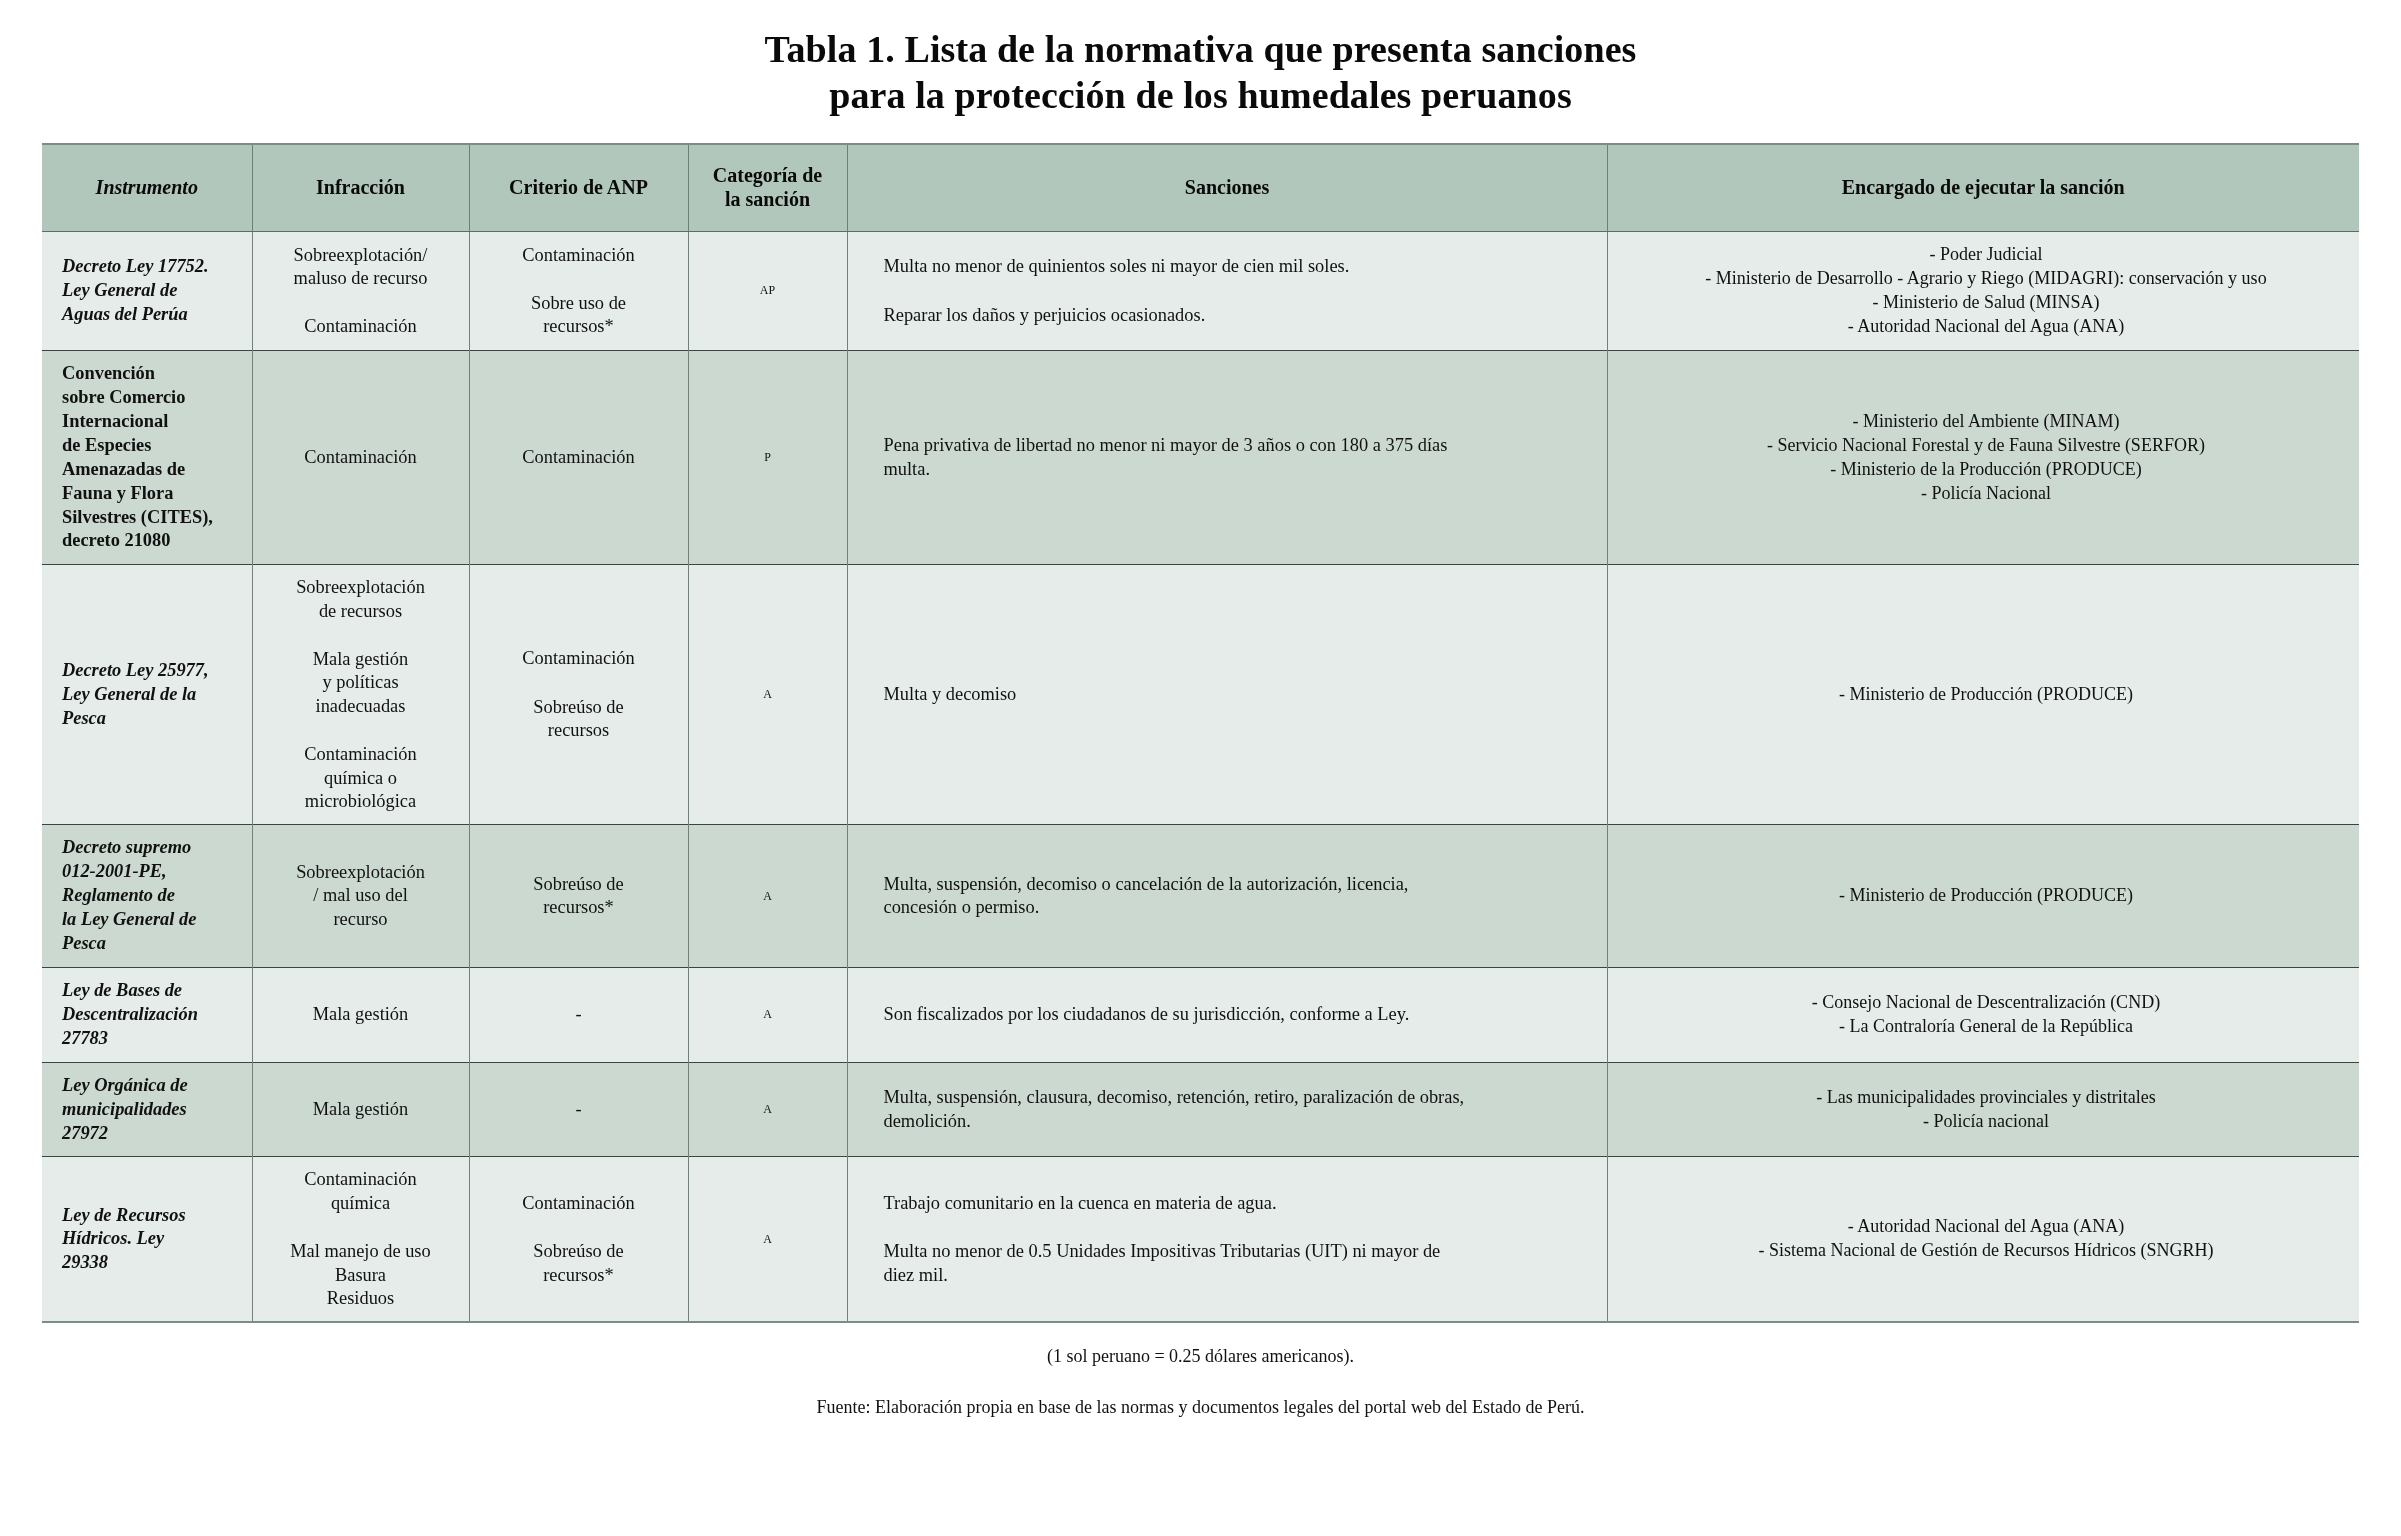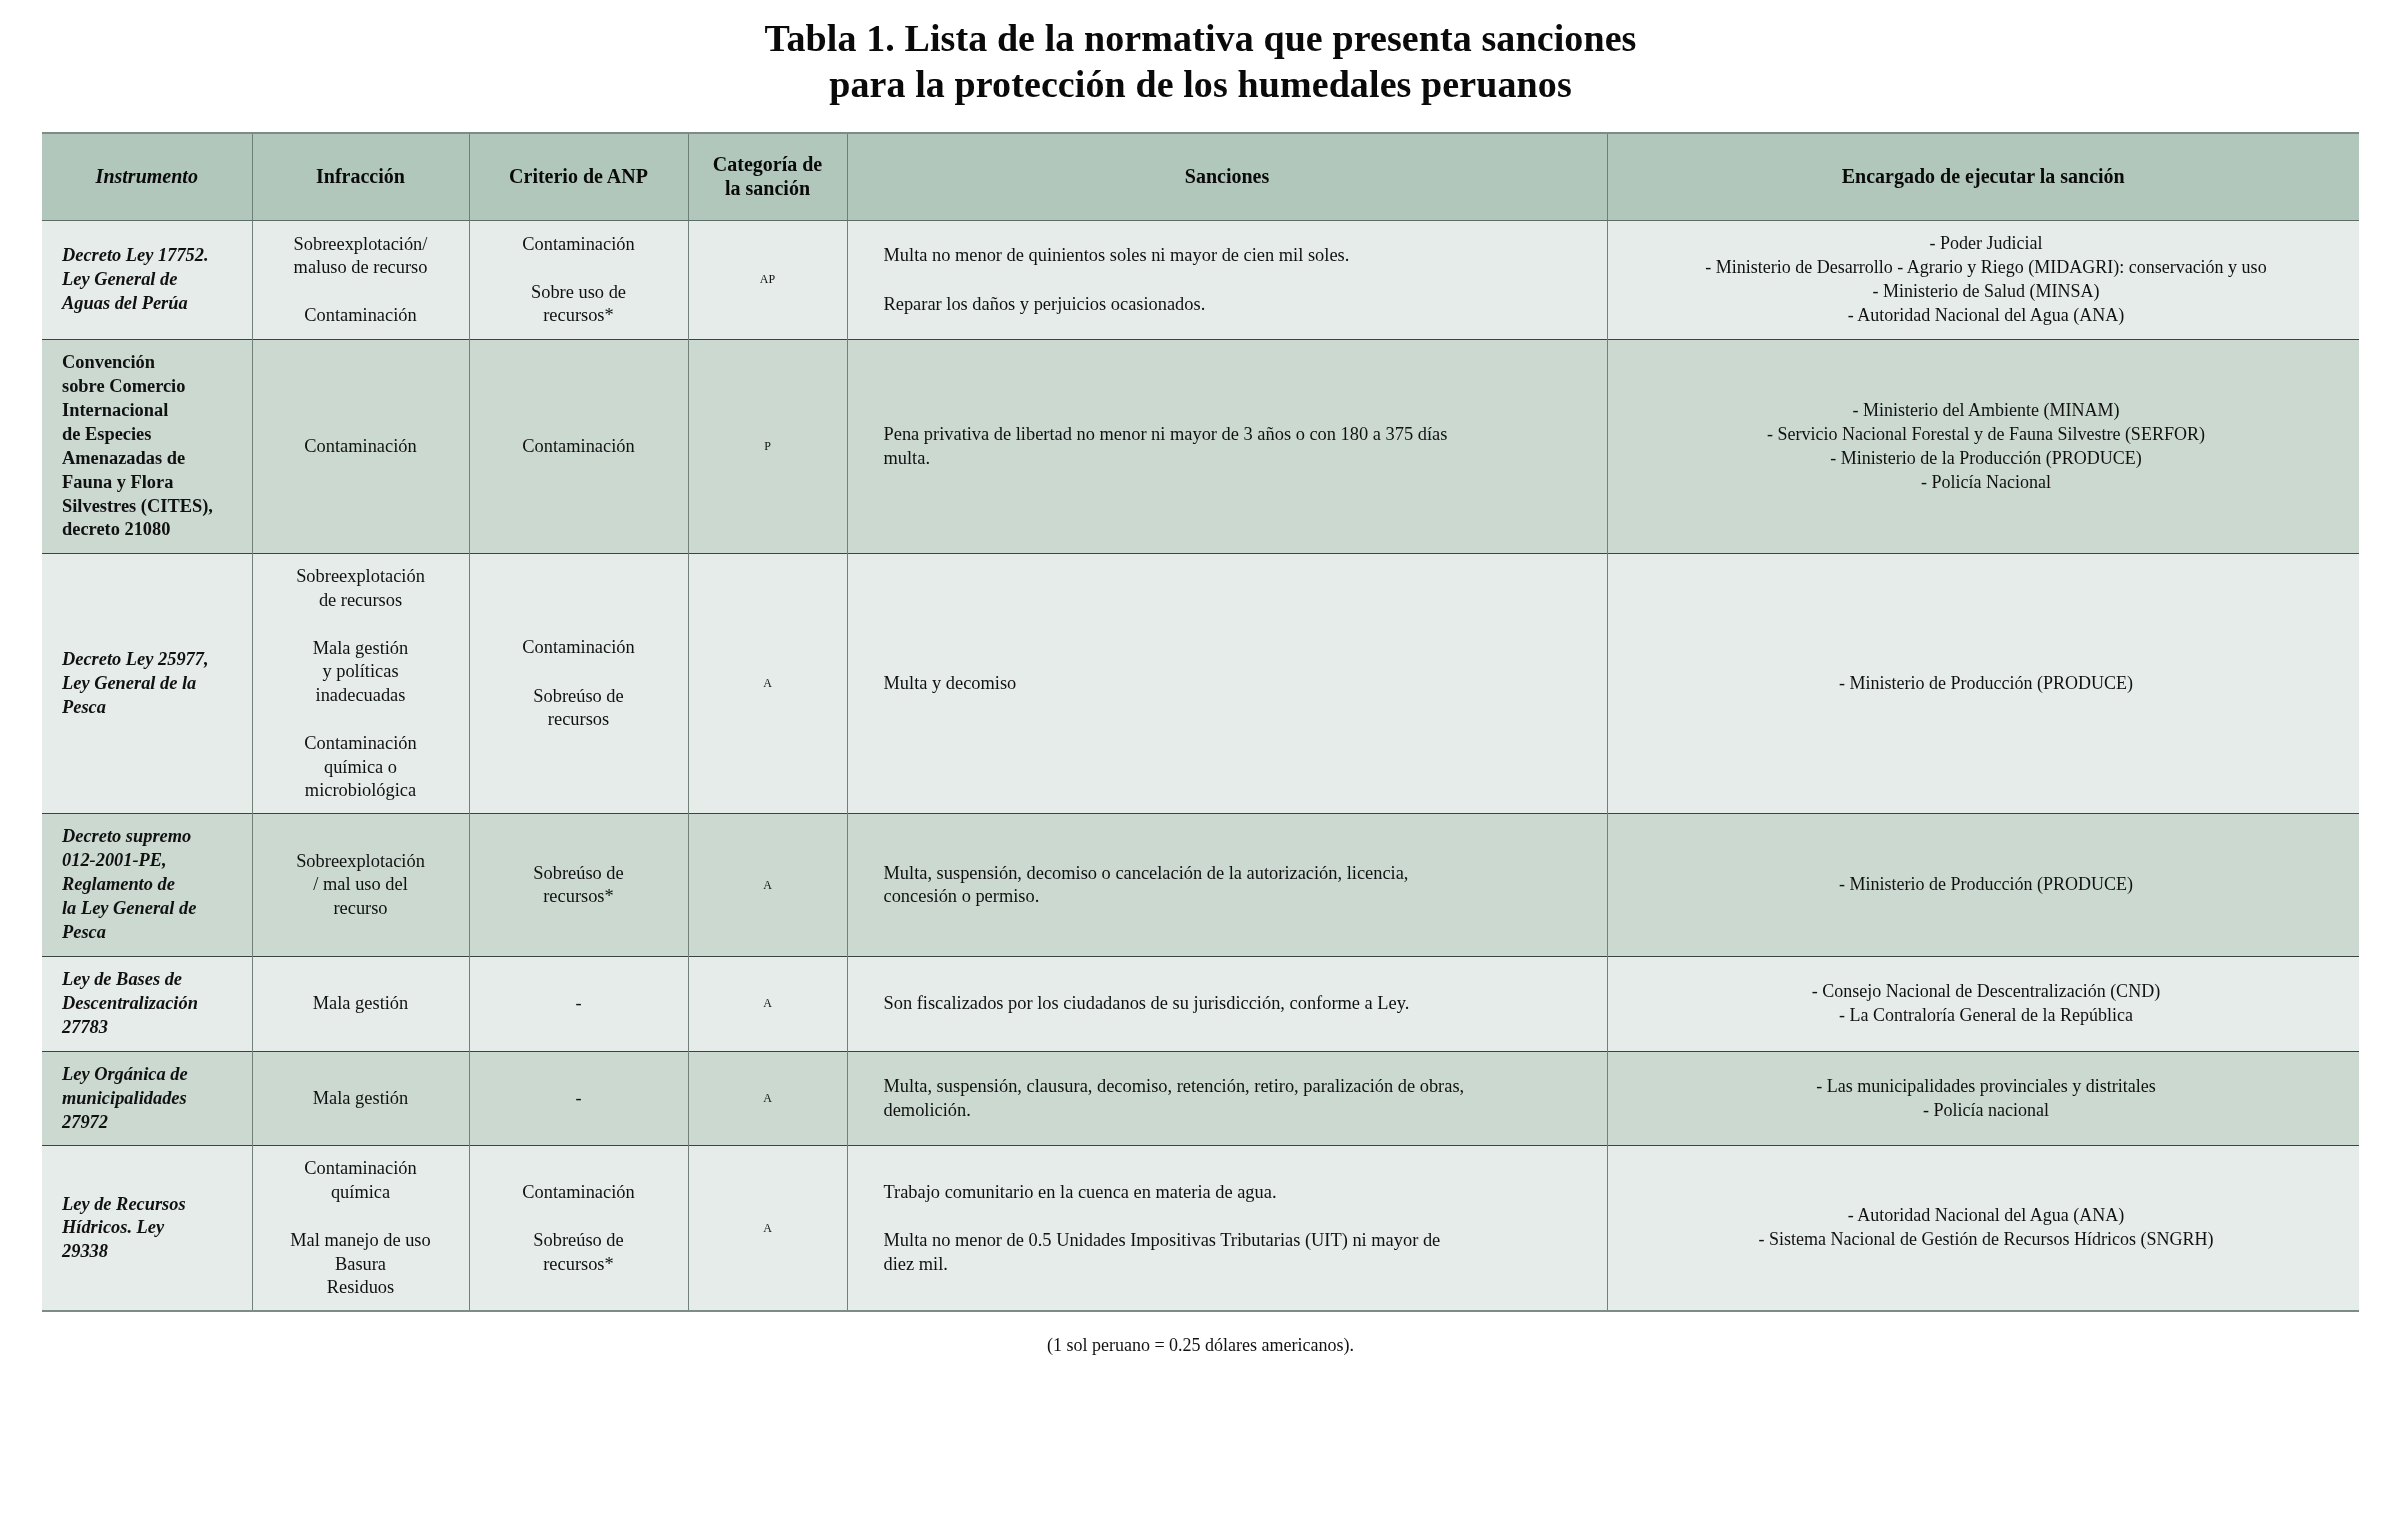--- a/index.html
+++ b/index.html
@@ -18,21 +18,21 @@
 
   .page {
     width: 2401px;
     height: 1536px;
     position: relative;
     background: #ffffff;
   }
 
   
   .title-block {
-    padding-top: 15px;
+    padding-top: 26px;
     text-align: center;
   }
   .title-line {
     font-family: "Liberation Serif", "DejaVu Serif", serif;
     font-weight: bold;
     font-size: 38px;
     line-height: 1.22;
     letter-spacing: 0.1px;
     color: #0a0a0a;
   }
@@ -410,16 +410,17 @@
             </div>
           </td>
         </tr>
 
       </tbody>
     </table>
   </div>
 
   <div class="notes">
     <div class="note-line">(1 sol peruano = 0.25 dólares americanos).</div>
+    <div class="note-source">Fuente: Elaboración propia en base de las normas y documentos legales del portal web del Estado de Perú.</div>
   </div>
 
 </div>
 
 
 </body></html>

